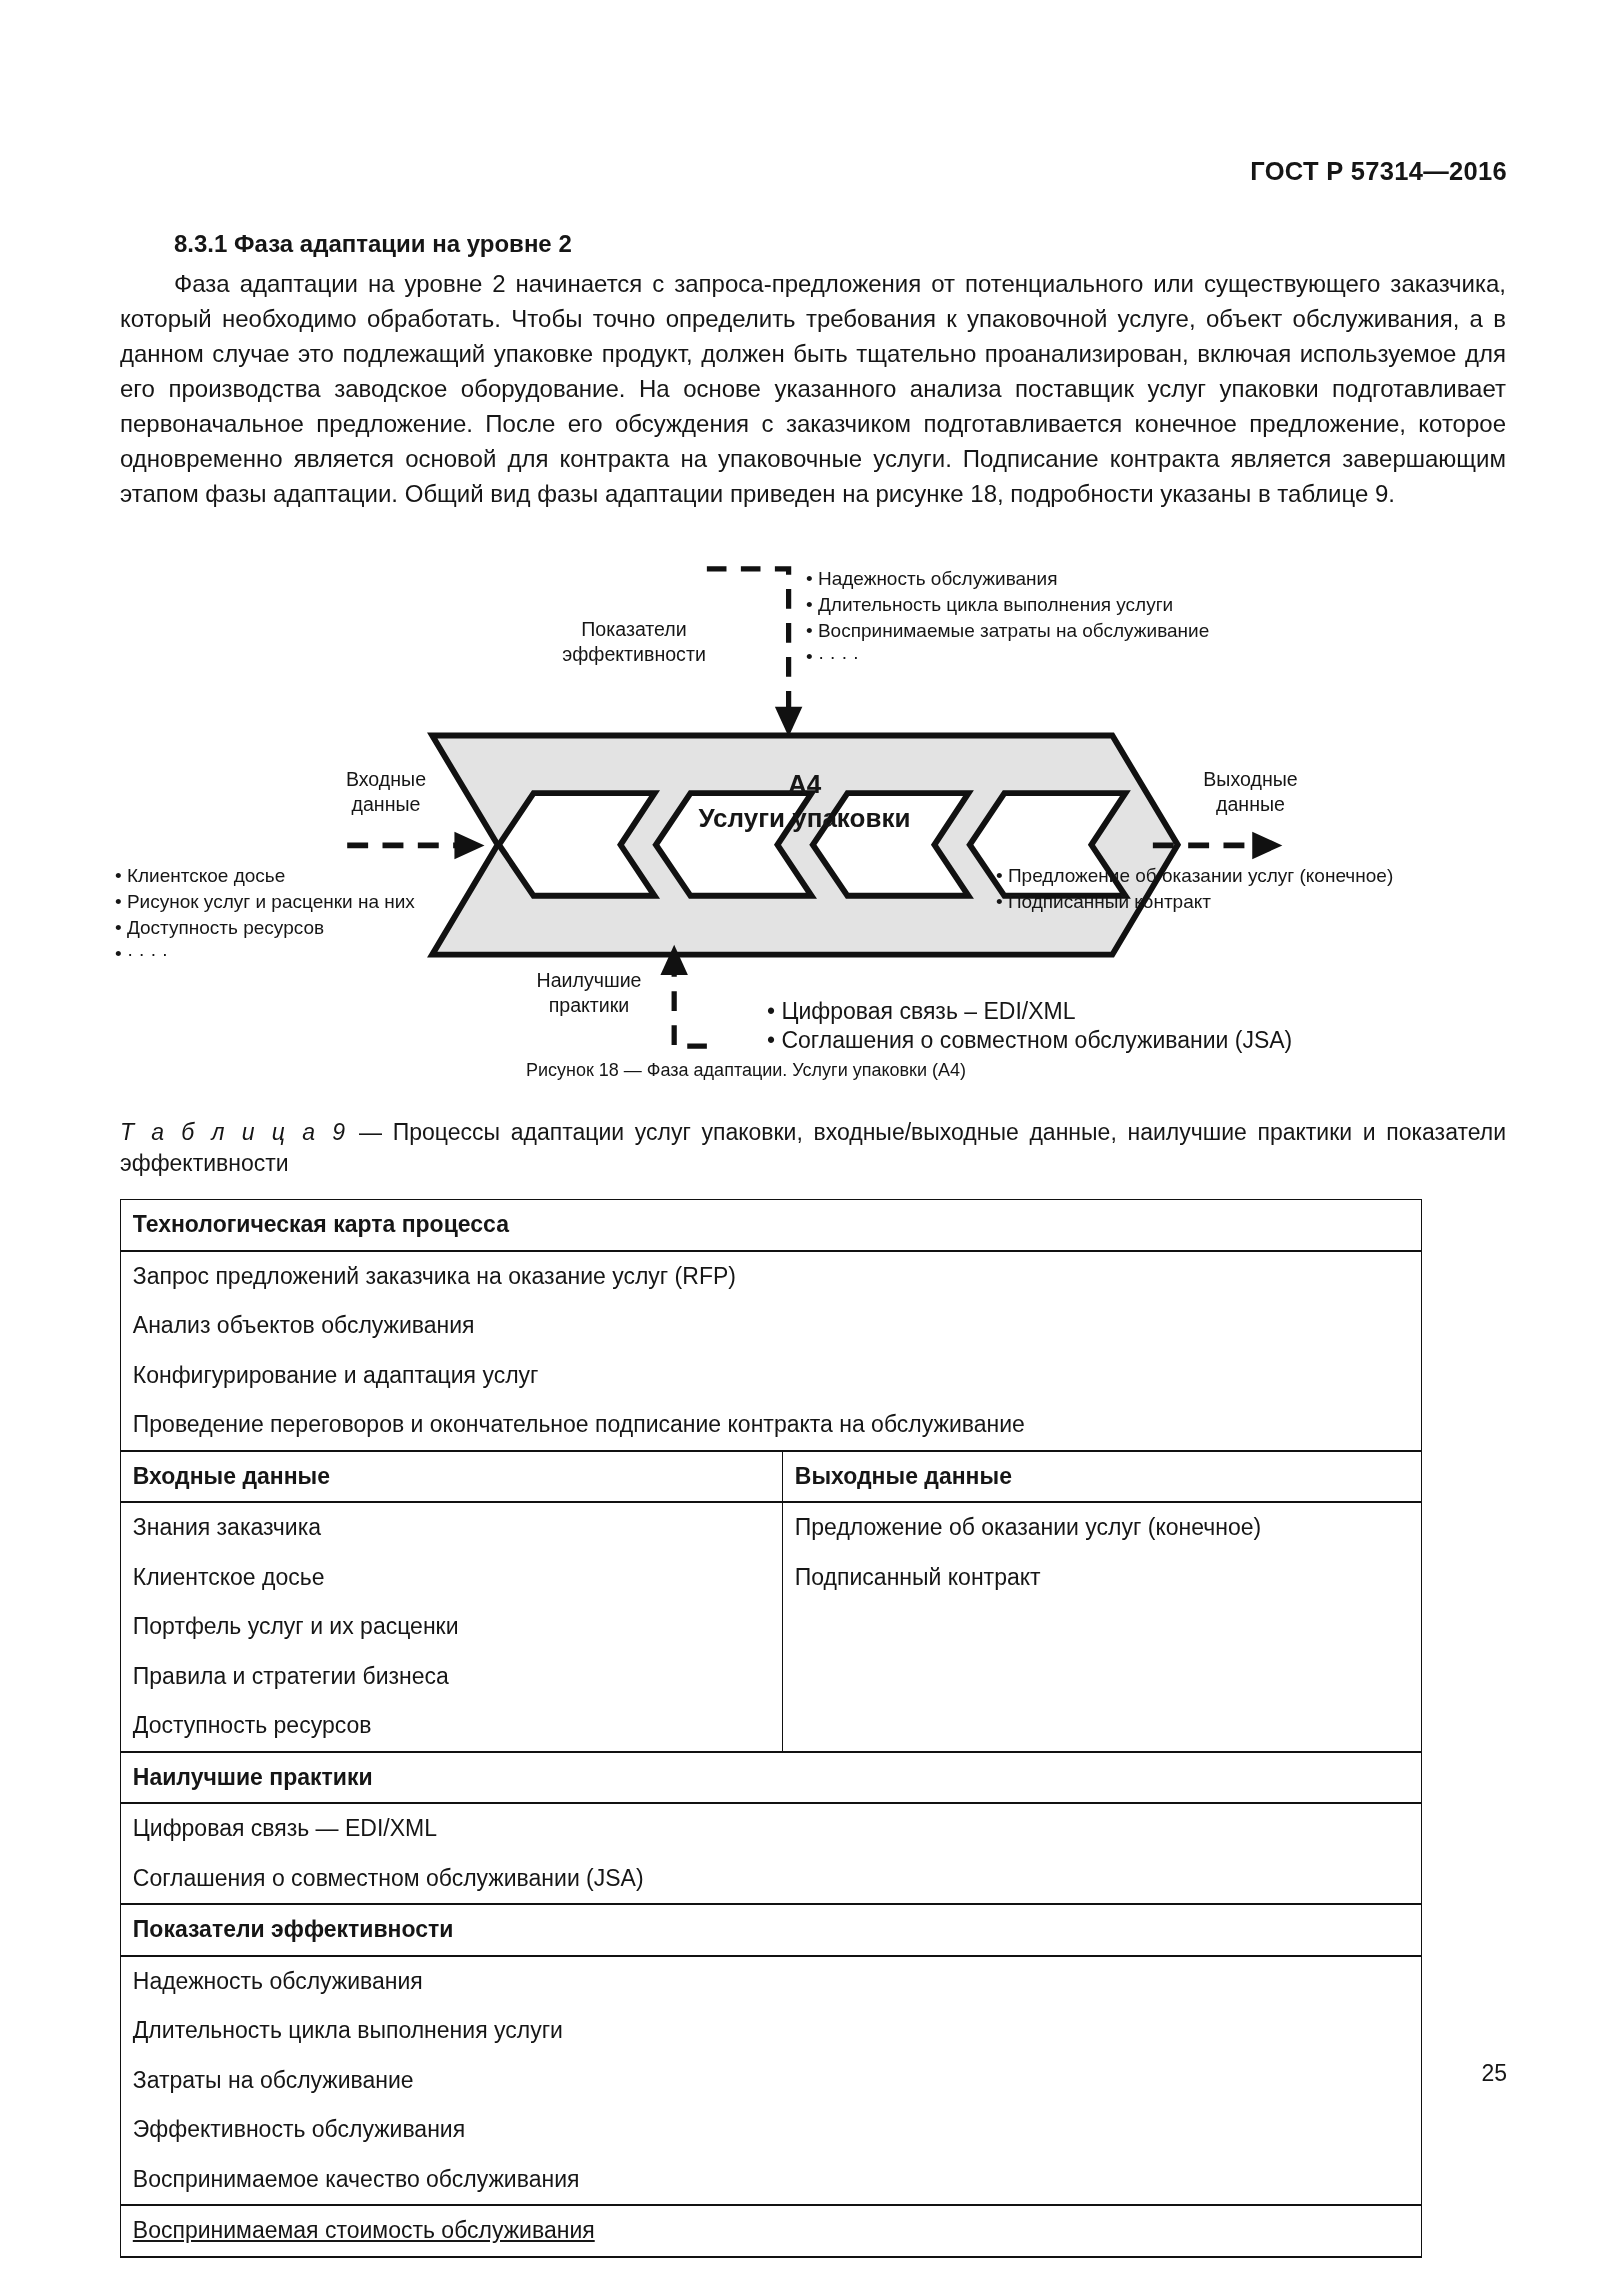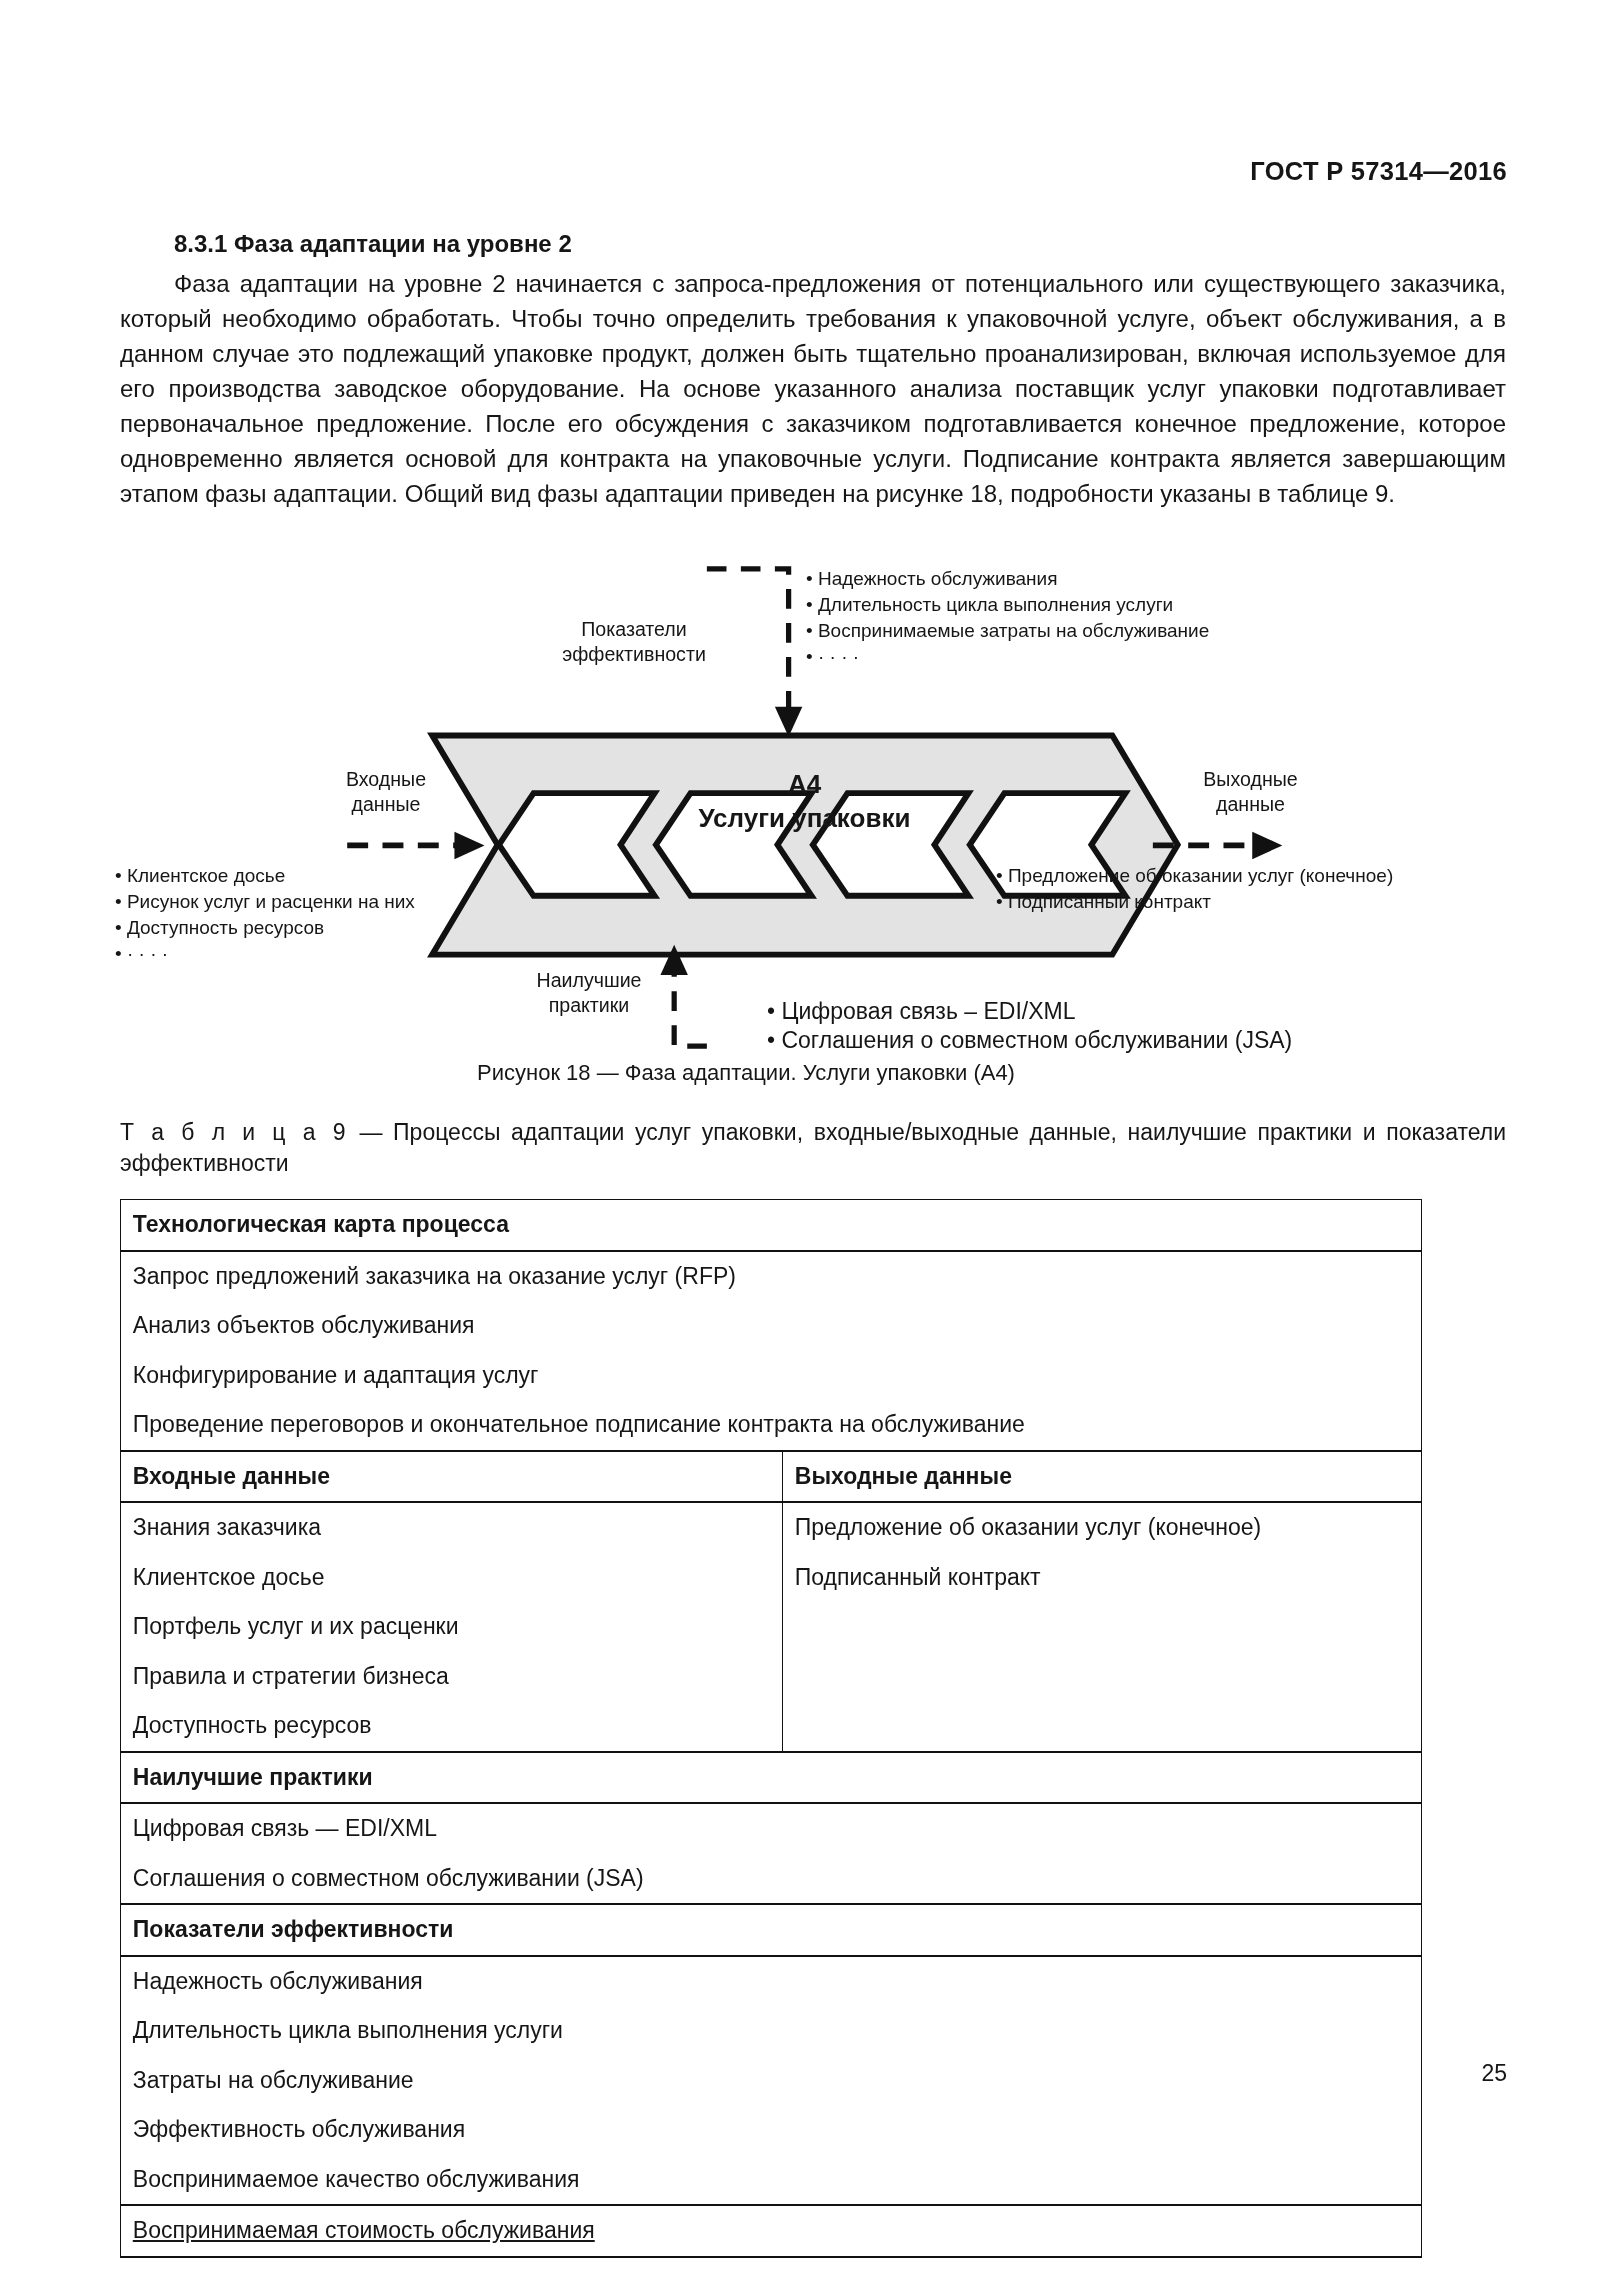--- a/index.html
+++ b/index.html
@@ -66,34 +66,34 @@
     height: 491px;
   }
   .fig-svg { display:block; }
 
   .fig-caption {
     position: absolute;
     left: 0;
     top: 1060px;
     width: 1492px;
     text-align: center;
-    font-size: 22px;
+    font-size: 18px;
   }
 
   
   .table-caption {
     position: absolute;
     left: 120px;
     top: 1117px;
     width: 1386px;
     font-size: 23px;
     line-height: 31px;
     text-align: justify;
   }
-  .tbl-word { letter-spacing: 3.3px; }
+  .tbl-word { letter-spacing: 3.3px; font-style: italic; }
 
   
   .tbl {
     position: absolute;
     left: 120px;
     top: 1199px;
     width: 1302px;
     border-collapse: collapse;
     table-layout: fixed;
   }

